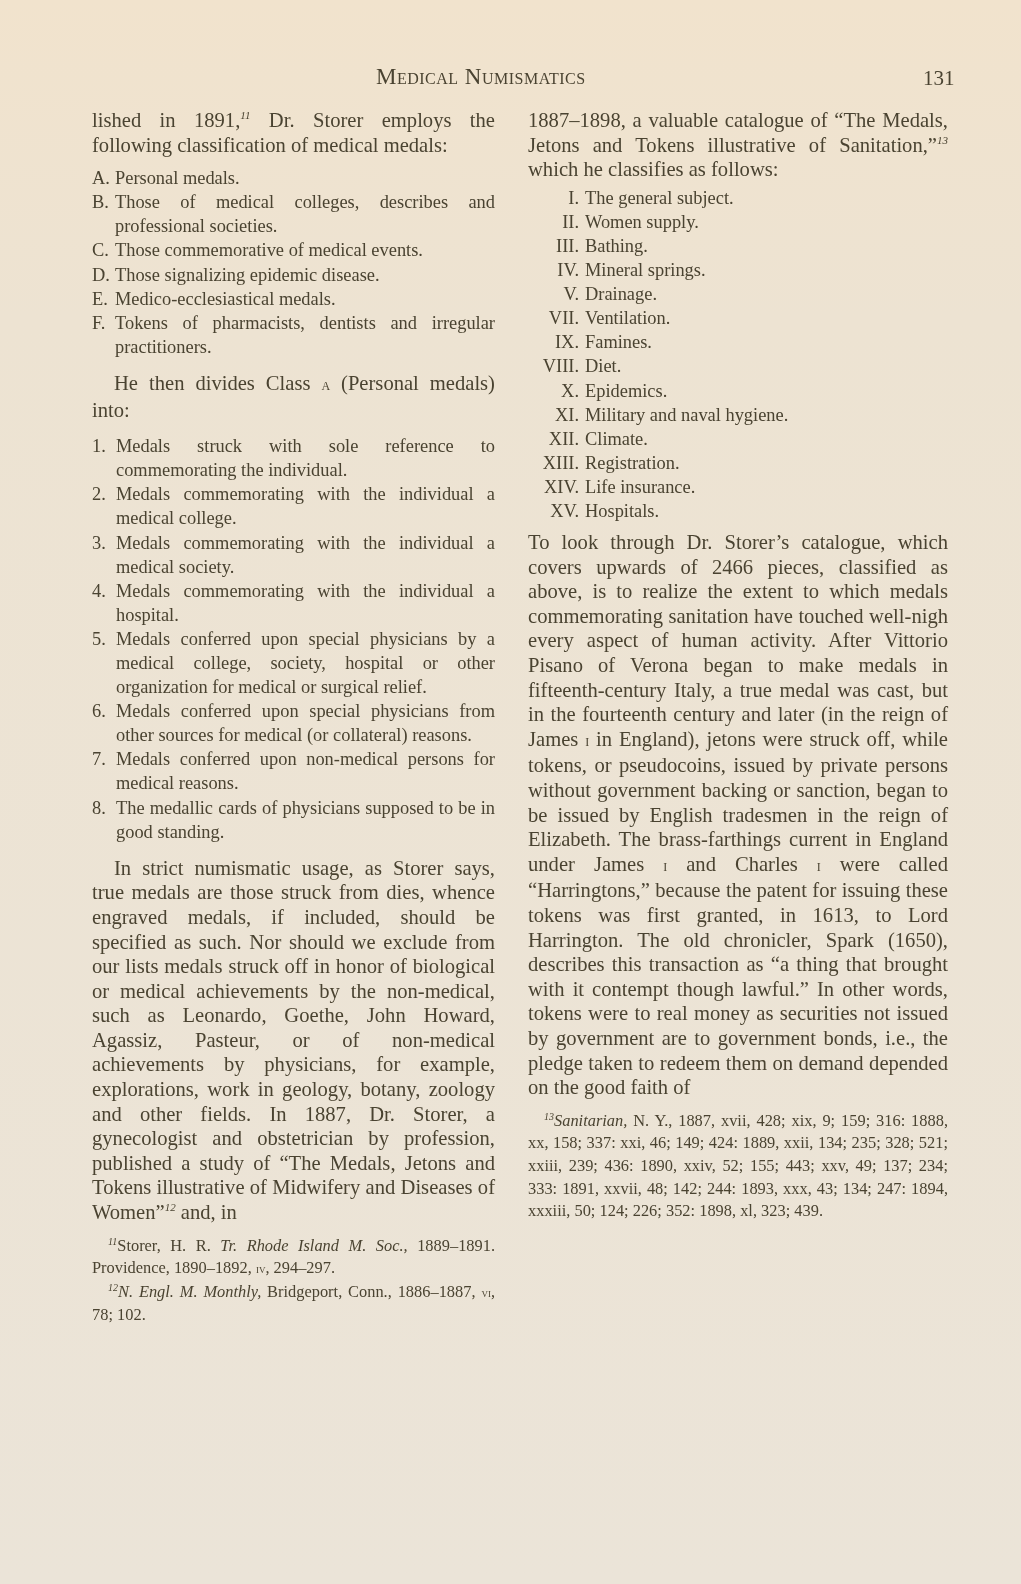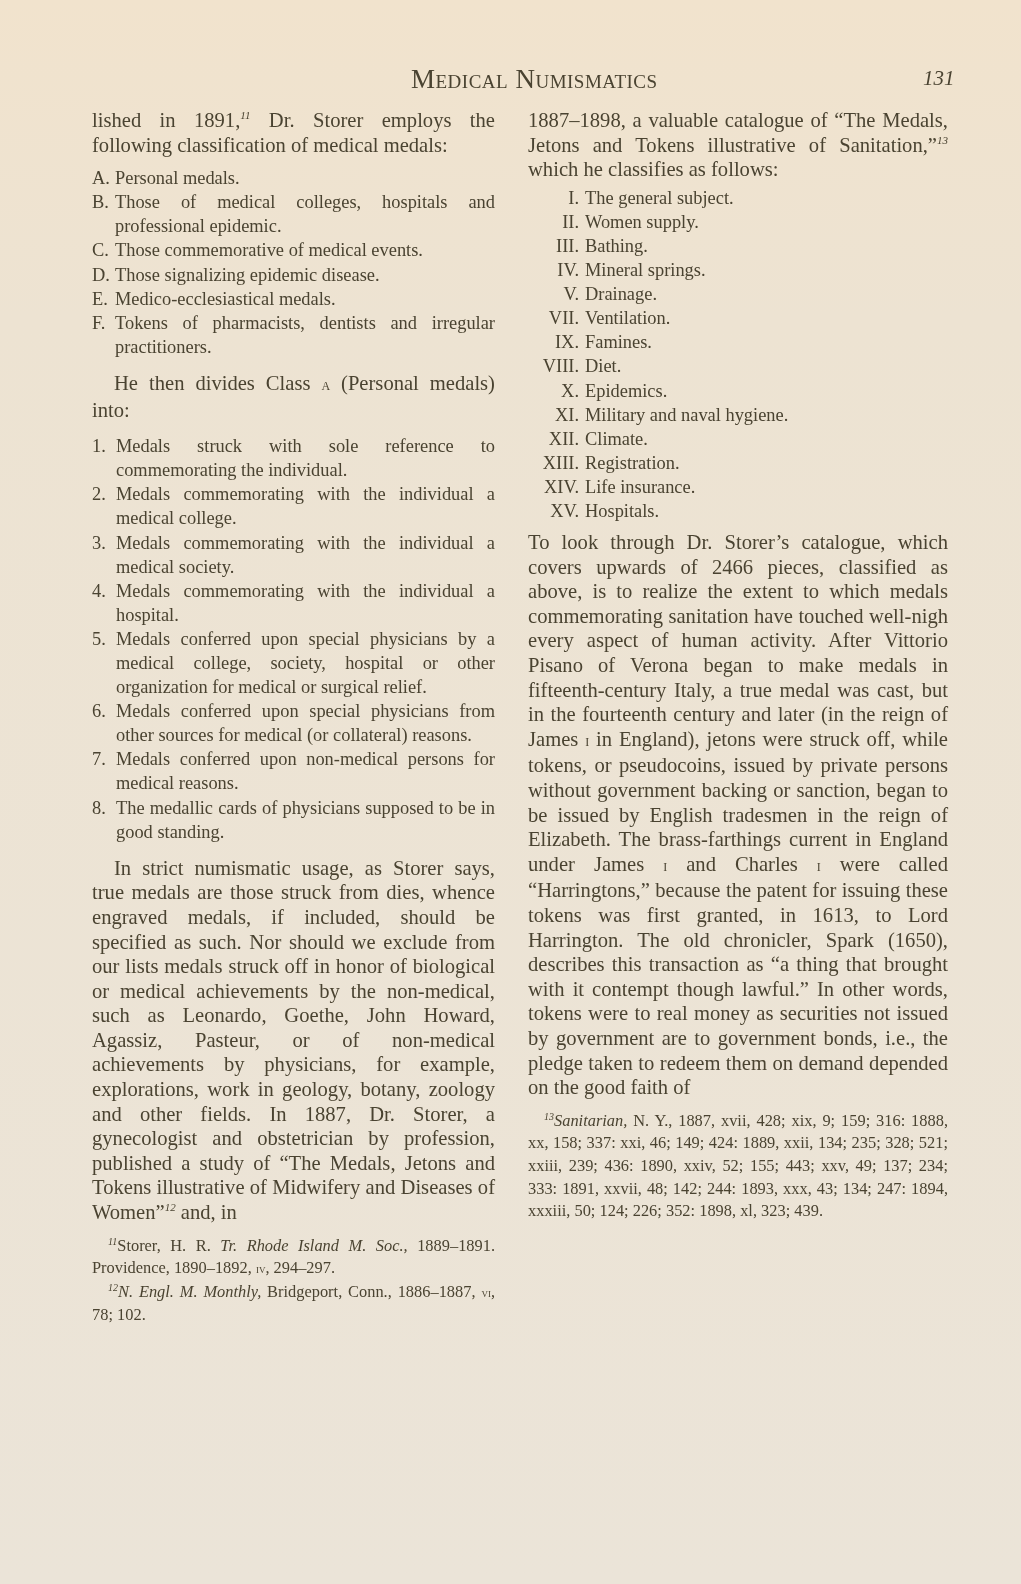--- a/index.html
+++ b/index.html
@@ -8,27 +8,26 @@
     background: #ede5d6;
     background-image: linear-gradient(180deg, #f1e3cd 0%, #ede3d2 20%, #ebe4d8 100%);
     font-family: "Liberation Serif", "DejaVu Serif", serif;
     color: #4a4331;
     position: relative;
   }
   .running-head {
     position: absolute; top: 64px; left: 0; width: 1021px; height: 30px;
   }
   .running-title {
-    position: absolute; left: 411px; top: 0;
-    font-size: 27px; letter-spacing: 0.5px; font-variant: small-caps;
+    position: absolute; left: 376px; top: 0;
+    font-size: 23px; letter-spacing: 0.5px; font-variant: small-caps;
   }
   .page-number {
     position: absolute; left: 923px; top: 2px; font-size: 21px;
     font-variant: oldstyle-nums;
-    font-style: italic;
   }
   .col {
     position: absolute; top: 108px;
     font-size: 20.6px; line-height: 24.6px;
     text-align: justify;
   }
   .col-left { left: 92px; width: 403px; }
   .col-right { left: 528px; width: 420px; }
   p { margin: 0; }
   .indent { text-indent: 22px; }
@@ -61,21 +60,21 @@
 <div class="col col-left">
   <p><span>lished in 1891,</span><sup>11</sup><span> Dr. Storer employs the following classification of medical medals:</span></p>
 
   <ul class="list alpha-list">
     <li>
         <span class="marker">A.</span>
         <span class="txt">Personal medals.</span>
       </li>
     <li>
         <span class="marker">B.</span>
-        <span class="txt">Those of medical colleges, hospitals and professional epidemic.</span>
+        <span class="txt">Those of medical colleges, describes and professional societies.</span>
       </li>
     <li>
         <span class="marker">C.</span>
         <span class="txt">Those commemorative of medical events.</span>
       </li>
     <li>
         <span class="marker">D.</span>
         <span class="txt">Those signalizing epidemic disease.</span>
       </li>
     <li>

